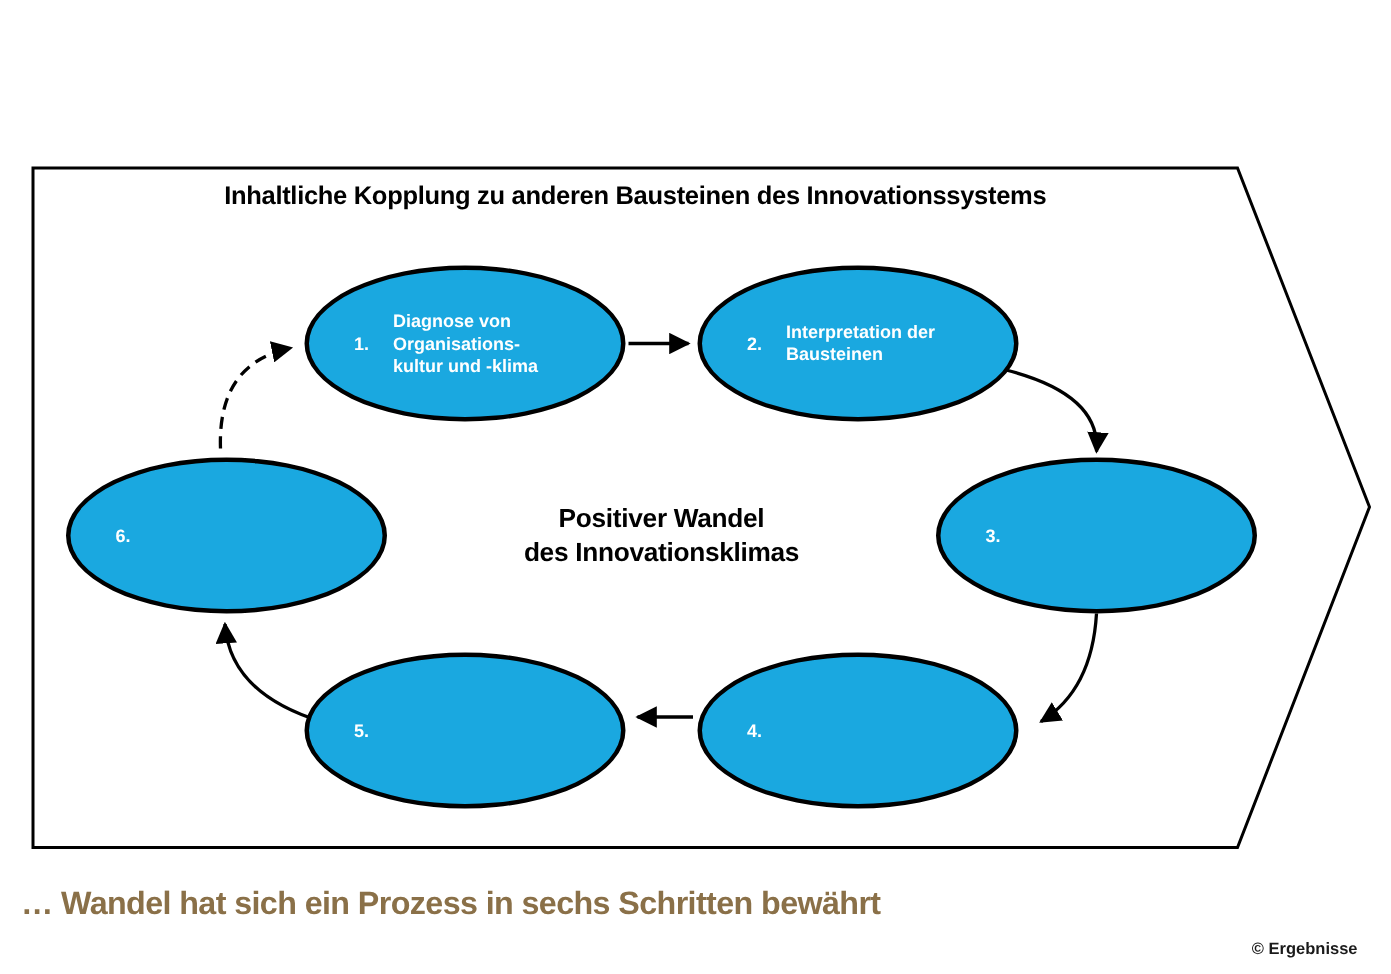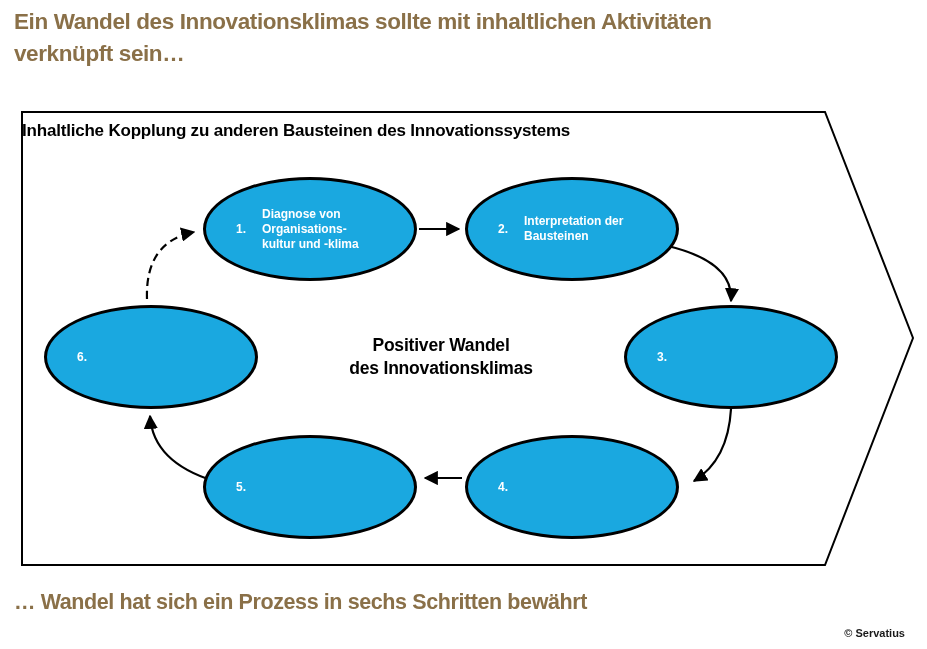--- a/index.html
+++ b/index.html
@@ -25,21 +25,21 @@
   .copyright{
     position:absolute;right:22px;top:627px;
     color:#1a1a1a;font-size:11px;font-weight:bold;
   }
   .diagram-svg{position:absolute;left:0;top:0;}
   .shape-outline{fill:#ffffff;stroke:var(--ink);stroke-width:2;}
   .connector{fill:none;stroke:var(--ink);stroke-width:2.2;}
   .dashed{stroke-dasharray:8 5;}
   .arrowhead-fill{fill:var(--ink);}
   .diagram-header{
-    position:absolute;left:22px;top:121px;width:803px;text-align:left;
+    position:absolute;left:22px;top:121px;width:803px;text-align:center;
     font-size:17px;font-weight:bold;color:#000;letter-spacing:-0.2px;
   }
   .ellipse{
     position:absolute;width:214px;height:104px;box-sizing:border-box;
     background:var(--blue);border:3px solid var(--ink);border-radius:50%;
     display:flex;align-items:center;padding-left:30px;
     color:#ffffff;font-weight:bold;font-size:12px;line-height:15px;
   }
   .ellipse .num{width:16px;flex:0 0 auto;}
   .ellipse .txt{margin-left:10px;white-space:pre-line;text-align:left;}
@@ -53,22 +53,20 @@
     position:absolute;left:320px;top:334px;width:242px;text-align:center;
     color:#000;font-weight:bold;font-size:17.5px;line-height:23px;
     white-space:pre-line;letter-spacing:-0.2px;
   }
 </style>
 </head>
 <body>
 
 <div class="page">
 
-  <h1 class="title-top">Ein Wandel des Innovationsklimas sollte mit inhaltlichen Aktivitäten
-verknüpft sein…</h1>
 
   <svg class="diagram-svg" width="927" height="649" viewBox="0 0 927 649" aria-hidden="true">
     <defs>
       <marker id="arrow" viewBox="0 0 10 10" refX="9" refY="5" markerWidth="6.5" markerHeight="6.5" orient="auto-start-reverse">
         <path d="M0,0 L10,5 L0,10 z" class="arrowhead-fill"></path>
       </marker>
     </defs>
 
     <polygon class="shape-outline" points="22,112 825,112 913,338 825,565 22,565"></polygon>
 
@@ -104,15 +102,15 @@
   </div>
   <div class="ellipse e6">
     <span class="num">6.</span>
   </div>
 
   <div class="center-label">Positiver Wandel
 des Innovationsklimas</div>
 
   <h2 class="title-bottom">… Wandel hat sich ein Prozess in sechs Schritten bewährt</h2>
 
-  <div class="copyright">© Servatius</div>
+  <div class="copyright">© Ergebnisse</div>
 
 </div>
 
 </body></html>

